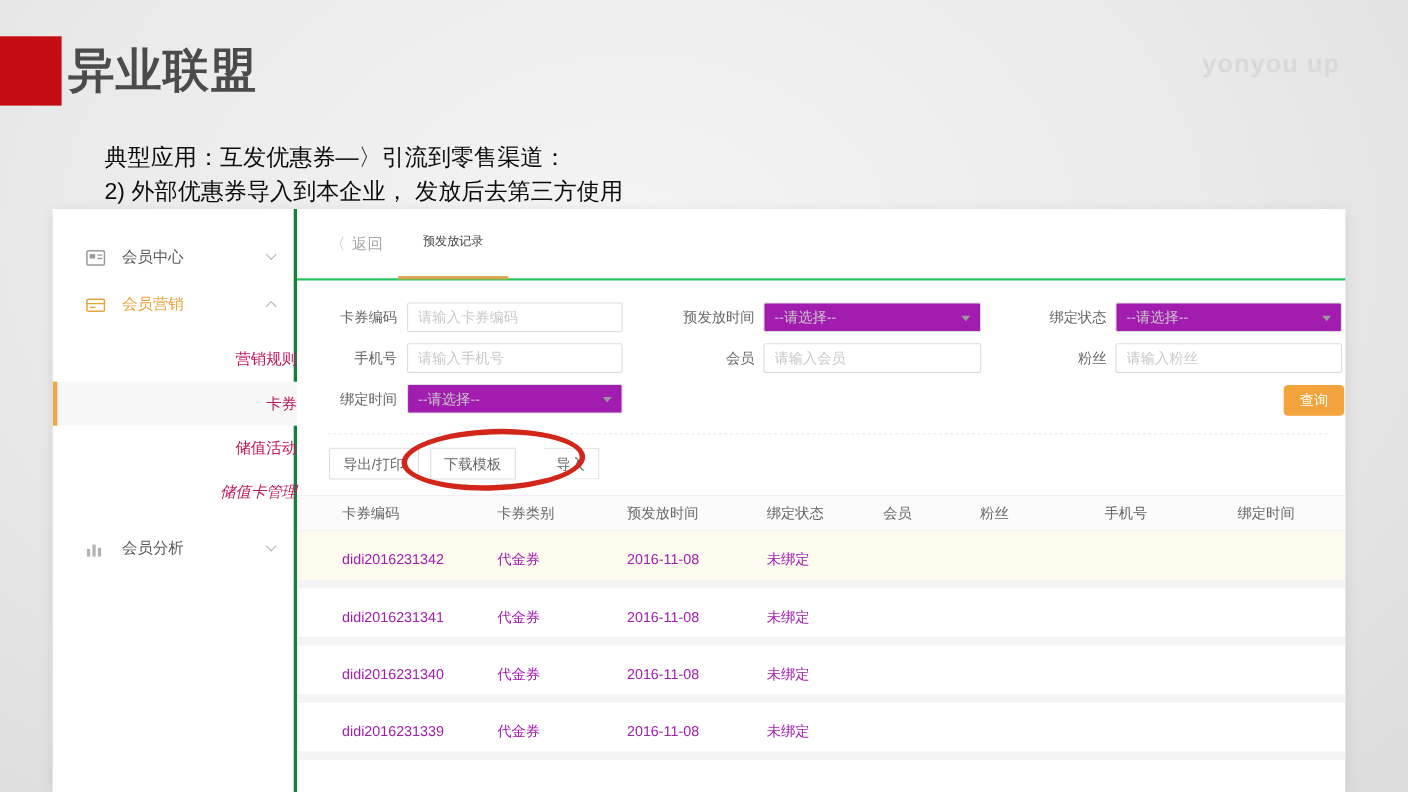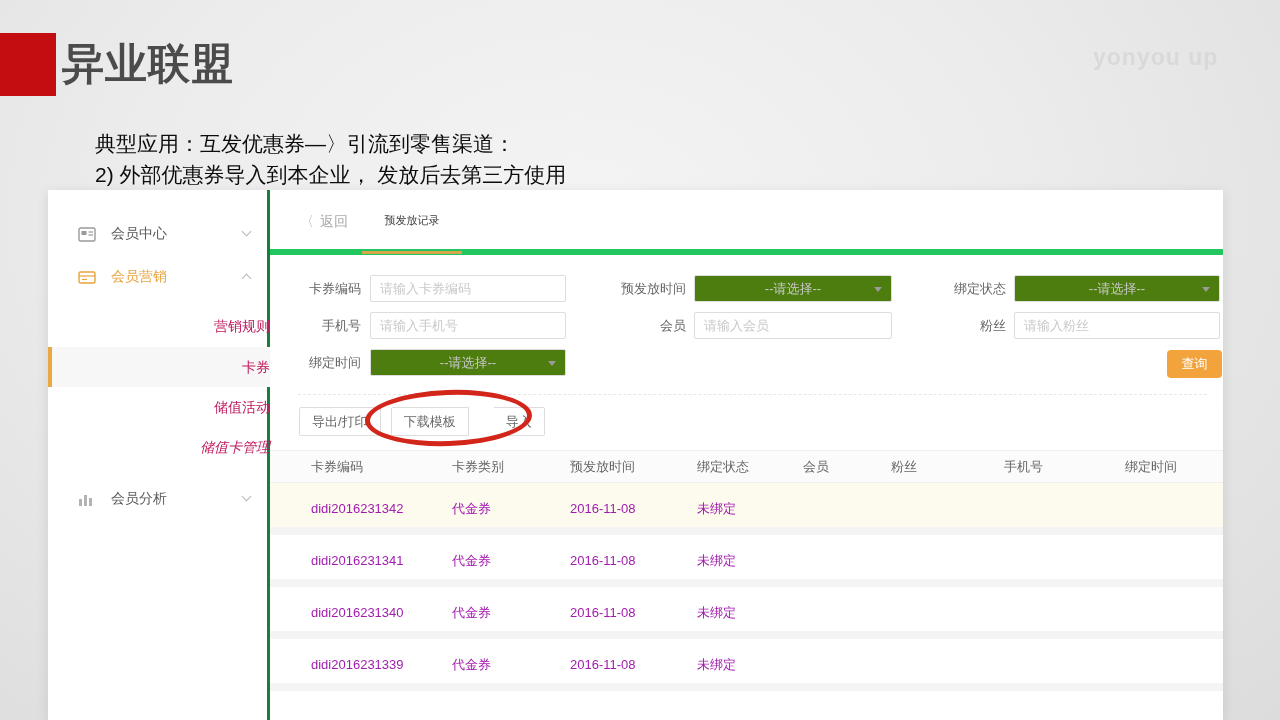--- a/index.html
+++ b/index.html
@@ -27,34 +27,34 @@
   .side-item.active .side-label { color:#E8A33D; }
   .chev { position:absolute; right:20px; width:7px; height:7px; border-right:1.5px solid #b9b9b9; border-bottom:1.5px solid #b9b9b9; }
   .chev.down { transform:rotate(45deg); top:14px; }
   .chev.up { transform:rotate(-135deg); top:18px; }
   .sub-item { position:absolute; left:0; width:222px; height:40px; line-height:40px; padding-left:90px; font-size:14px; color:#be185d; cursor:pointer; }
   .sub-item.selected { background:#f7f7f7; }
   .sel-bar { position:absolute; left:0; top:0; width:4px; height:40px; background:#EBA743; }
 
   
   .content { position:absolute; left:222px; top:0; right:0; bottom:0; }
-  .topbar { position:absolute; left:0; top:0; right:0; height:65px; border-bottom:6px solid #22c55e; }
+  .topbar { position:absolute; left:0; top:0; right:0; height:65px; border-bottom:2px solid #22c55e; }
   .back { position:absolute; left:30px; top:23px; font-size:14px; color:#a9a9a9; cursor:pointer; text-decoration:none; }
   .back-chev { margin-right:6px; color:#b5b5b5; }
   .tab { position:absolute; left:92px; top:0; width:100px; height:64px; line-height:60px; text-align:center;
     font-size:11px; color:#404040; border-bottom:3px solid #D8A64C; cursor:pointer; }
 
   
   .fgroup { position:absolute; height:27px; display:flex; align-items:center; }
   .flabel { display:inline-block; font-size:13px; color:#666; text-align:right; }
   .finput { border:1px solid #ddd; border-radius:2px; height:27px; font-size:13px; color:#555; padding:0 9px;
     font-family:inherit; outline:none; }
   .finput::placeholder { color:#c9c9c9; }
   .fselect { position:relative; border:1px solid #ddd; border-radius:2px; height:27px; font-size:13px; color:#c9c9c9;
-    padding:0 9px; display:flex; align-items:center; cursor:pointer; background:#4d7c0f;justify-content:center; }
+    padding:0 9px; display:flex; align-items:center; cursor:pointer; background:#a21caf; }
   .caret { position:absolute; right:9px; top:11px; width:0; height:0;
     border-left:4px solid transparent; border-right:4px solid transparent; border-top:5px solid #9b9b9b; }
   .search-btn { position:absolute; left:897px; top:160px; width:55px; height:28px; background:#F2A33C; border:none;
     border-radius:4px; color:#fff; font-size:13px; cursor:pointer; font-family:inherit; }
   .dash-sep { position:absolute; left:28px; right:16px; top:204px; border-top:1px dashed #e7e7e7; }
 
   
   .toolbar { position:absolute; left:29px; top:217px; height:29px; display:flex; }
   .tbtn { height:29px; padding:0 12px; background:#fff; border:1px solid #ddd; font-size:13px; color:#666;
     display:inline-flex; align-items:center; cursor:pointer; font-family:inherit; border-radius:2px; }

